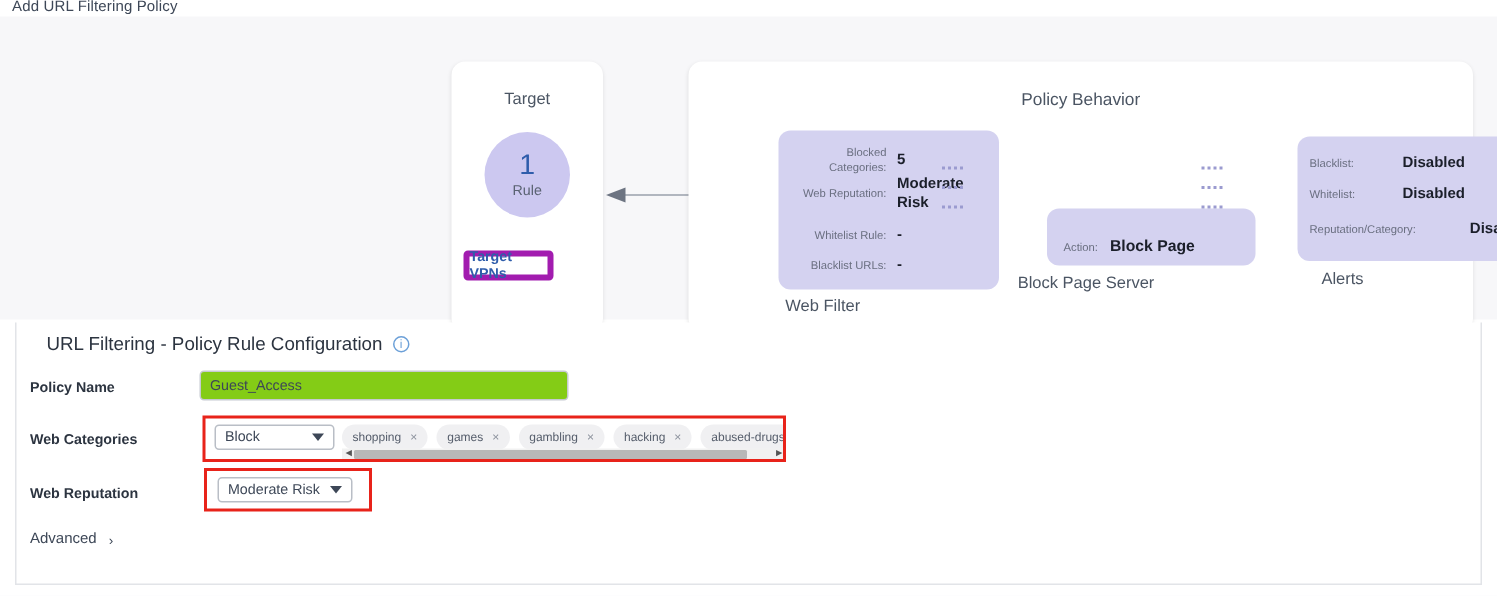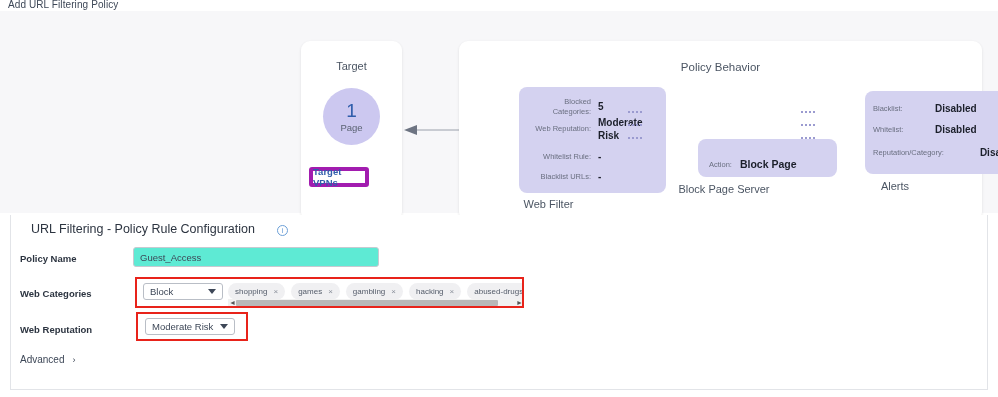--- a/index.html
+++ b/index.html
@@ -161,21 +161,21 @@
     position: absolute;
     left: 10px; top: 215px;
     width: 978px; height: 175px;
     background: #ffffff;
     border: 1px solid #e2e4e8;
     border-top: none;
   }
   #form-header {
     position: absolute;
     left: 20px; top: 7px;
-    display: flex; align-items: flex-end; gap: 15px;
+    display: flex; align-items: center;
   }
   #form-title { font-size: 12.5px; color: #2c3440; }
   #info-icon {
     margin-left: 7px;
     width: 11px; height: 11px;
     border: 1px solid #6ca0d8;
     border-radius: 50%;
     color: #6ca0d8;
     font-size: 8px;
     line-height: 9px;
@@ -186,21 +186,21 @@
     position: absolute; left: 20px;
     font-size: 9.5px; font-weight: bold; color: #2c3440;
   }
 
   #policy-name-input {
     position: absolute;
     left: 133px; top: 0;
     width: 246px; height: 20px;
     border: 1px solid #c6cad1;
     border-radius: 3px;
-    background: #5eead4;
+    background: #84cc16;
     font-family: "Liberation Sans", sans-serif;
     font-size: 9.5px;
     color: #3d4757;
     padding: 0 6px;
     outline: none;
   }
 
   .redbox {
     position: absolute;
     border: 2px solid #e8231a;
@@ -280,21 +280,21 @@
 <body>
 
 <div id="breadcrumb">Add URL Filtering Policy</div>
 
 <div id="diagram-band">
 
   <div id="target-card">
     <div id="target-title">Target</div>
     <div id="target-circle">
       <div id="target-count">1</div>
-      <div id="target-unit">Page</div>
+      <div id="target-unit">Rule</div>
     </div>
     <div id="target-btn">Target VPNs</div>
   </div>
 
   <svg id="arrow-target-to-behavior" viewBox="0 0 56 12">
     <line x1="12" y1="6" x2="56" y2="6" stroke="#9aa0ab" stroke-width="1"></line>
     <polygon points="0,6 13,1 13,11" fill="#6d7482"></polygon>
   </svg>
 
   <div id="behavior-card">

